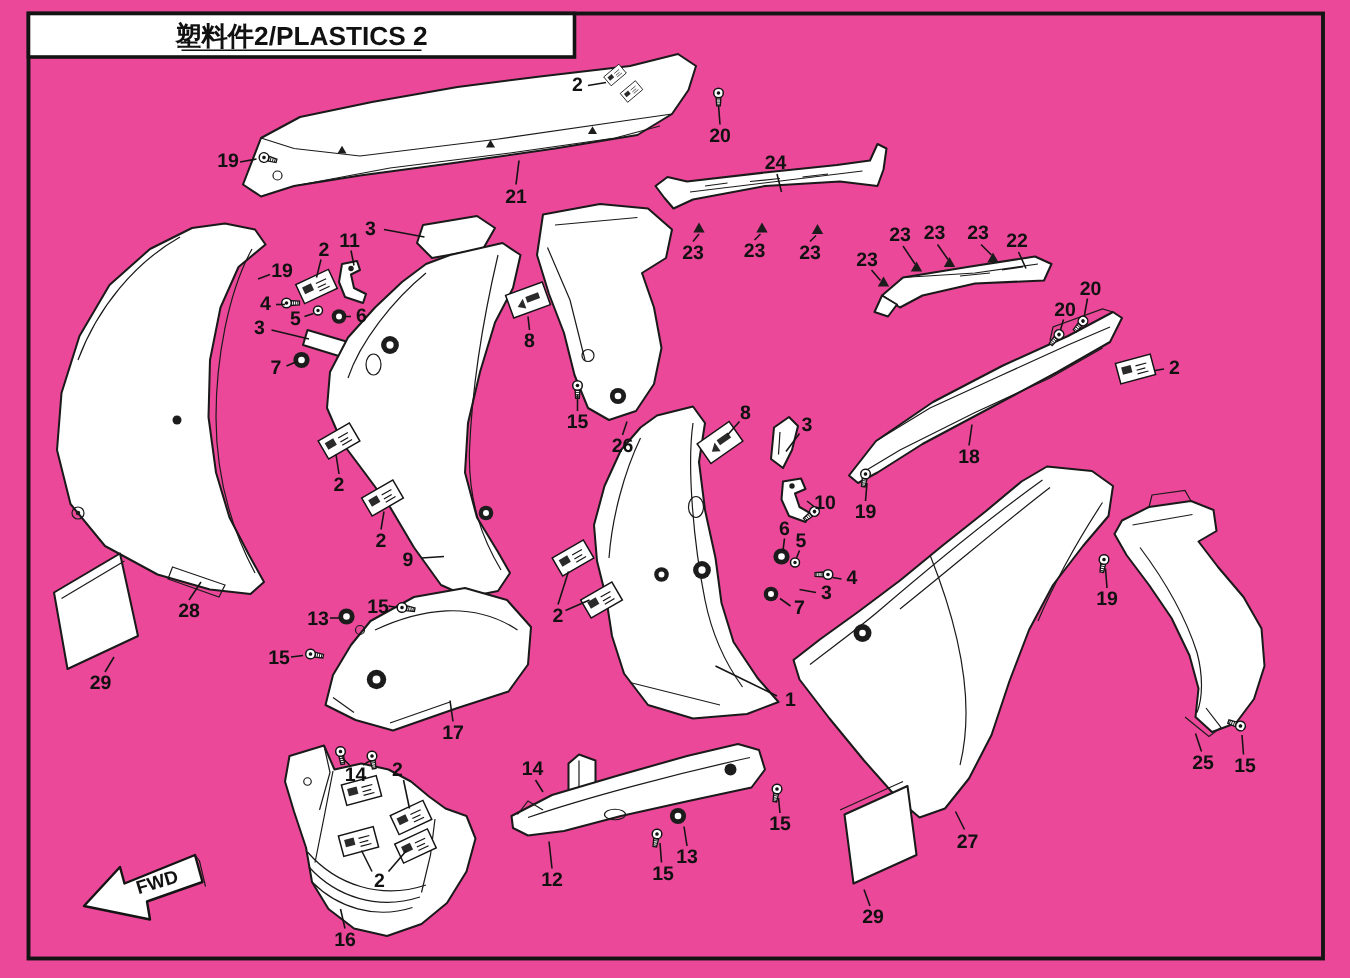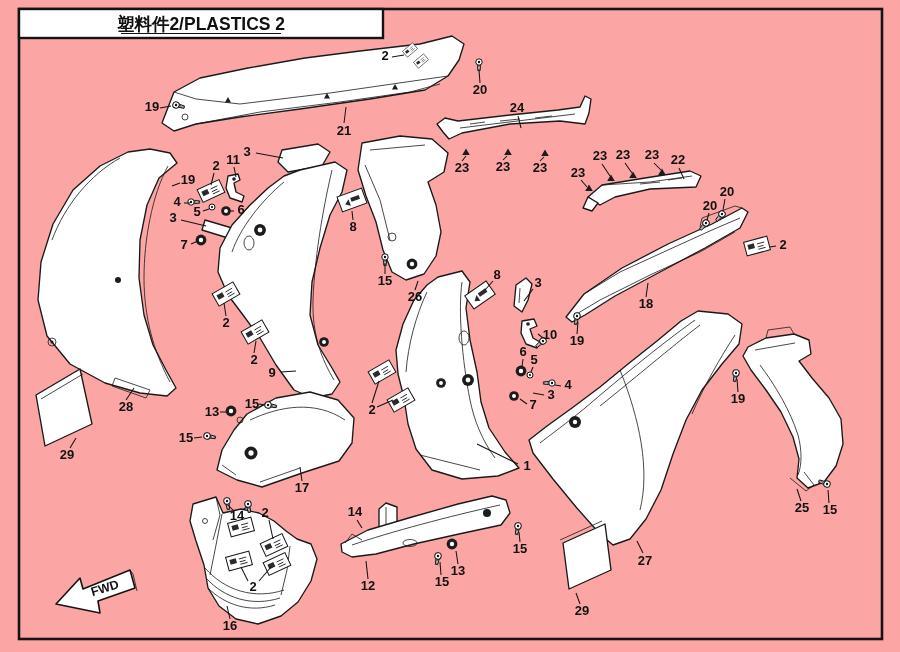--- a/index.html
+++ b/index.html
@@ -1,16 +1,16 @@
 <!DOCTYPE html>
 <html><head>
 <meta charset="utf-8">
 <style>
   html,body{margin:0;padding:0;background:#fff;}
-  #page{position:relative;width:900px;height:652px;background:#fca5a5;overflow:hidden;}
+  #page{position:relative;width:900px;height:652px;background:#ec4899;overflow:hidden;}
   svg{display:block;}
   .frame{fill:none;stroke:#141414;stroke-width:2.6;}
   .titlebox{fill:#fff;stroke:#141414;stroke-width:2.4;}
   .title-text{font:bold 17.5px "Liberation Sans",sans-serif;fill:#111;text-anchor:middle;}
   .part{fill:#fff;stroke:#1a1a1a;stroke-width:1.35;stroke-linejoin:round;}
   .detail{fill:none;stroke:#1a1a1a;stroke-width:0.8;}
   .callout{font:bold 13px "Liberation Sans",sans-serif;fill:#111;text-anchor:middle;dominant-baseline:middle;}
   .leader{stroke:#141414;stroke-width:1.05;fill:none;}
   .fwd-text{font:bold 12.5px "Liberation Sans",sans-serif;fill:#111;text-anchor:middle;}
 </style>

